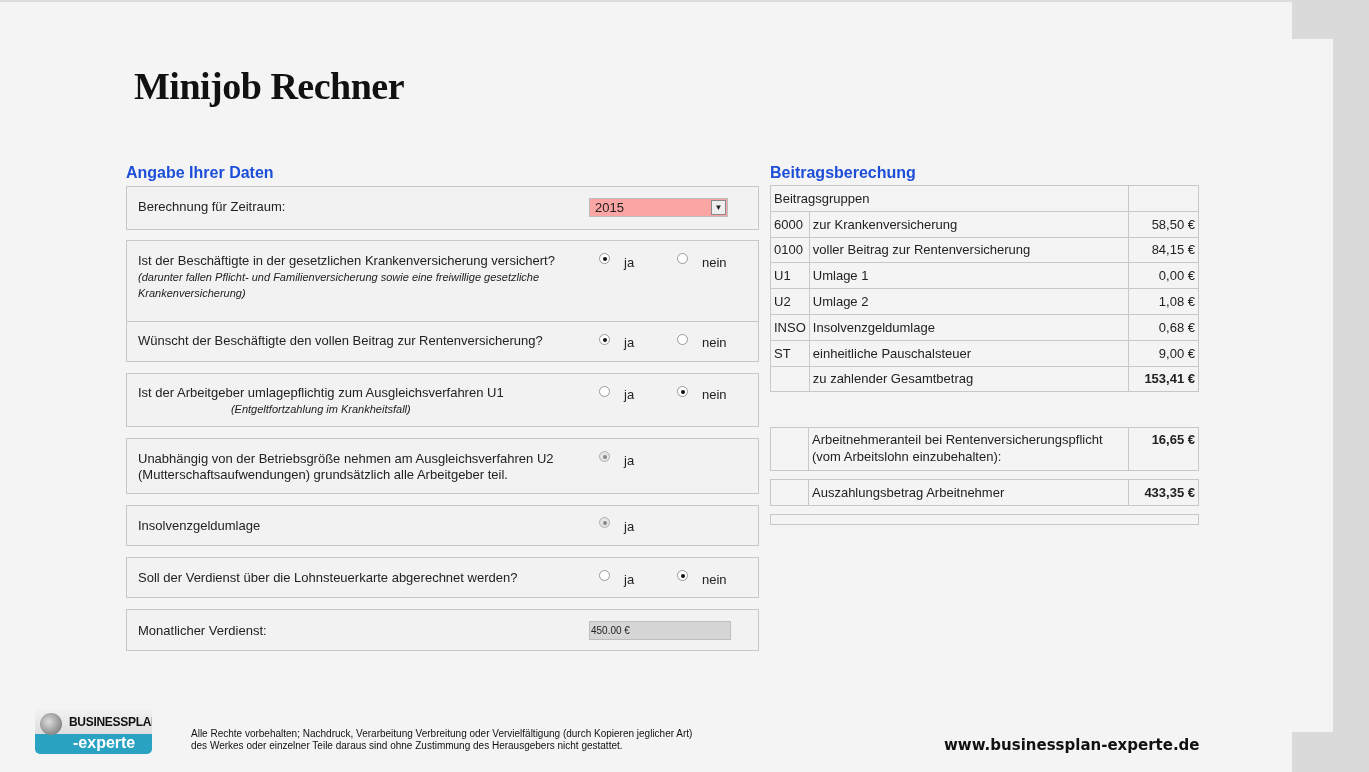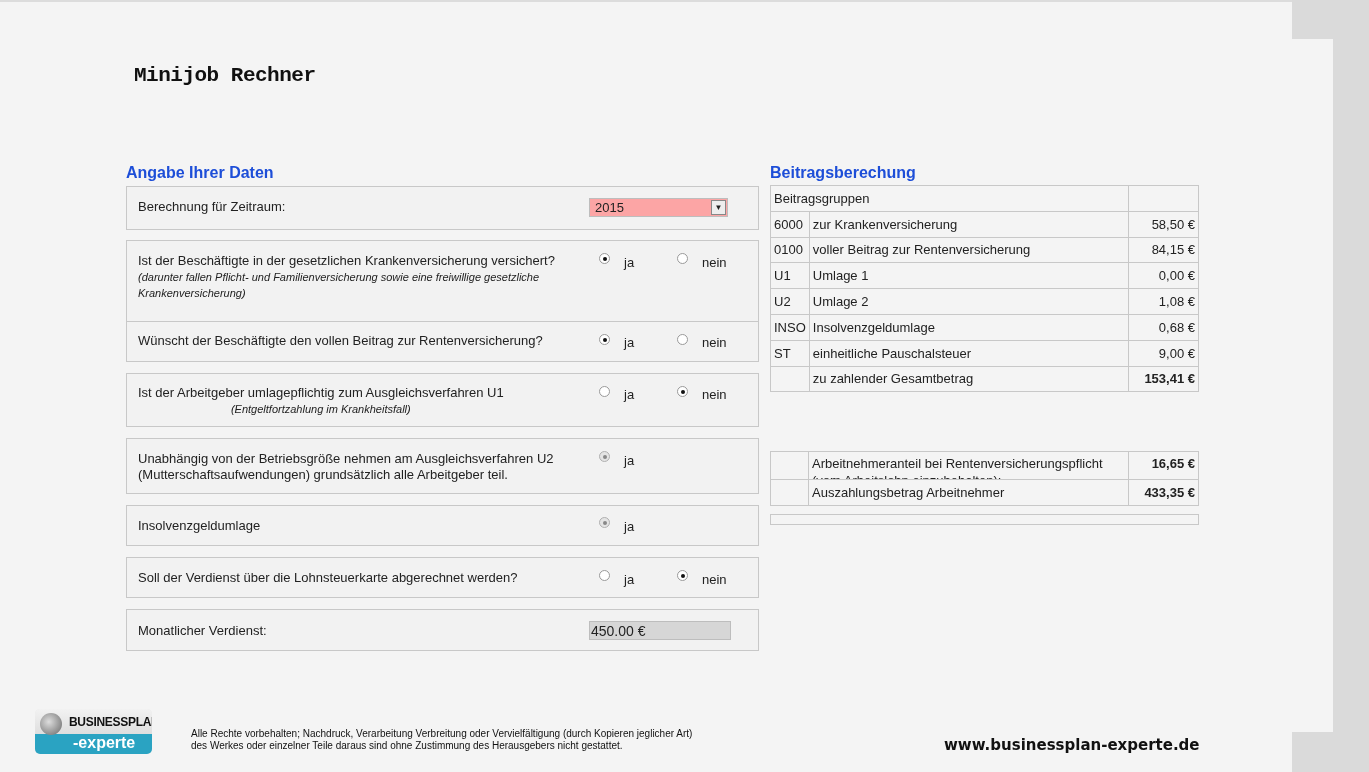--- a/index.html
+++ b/index.html
@@ -10,21 +10,21 @@
       color: #222;
       position: relative;
     }
     .slide-edge-top { position: absolute; left: 0; top: 0; width: 1369px; height: 2px; background: #dcdcdc; }
     .corner-top { position: absolute; left: 1292px; top: 0; width: 77px; height: 39px; background: #dadada; }
     .side-strip { position: absolute; left: 1333px; top: 39px; width: 36px; height: 733px; background: #dadada; }
     .corner-bottom { position: absolute; left: 1292px; top: 732px; width: 41px; height: 40px; background: #dadada; }
 
     .page-title {
       position: absolute; left: 134px; top: 64px;
-      font-family: Liberation Mono, monospace; font-weight: bold; font-size: 21px; color: #111;
+      font-family: Liberation Serif, serif; font-weight: bold; font-size: 38px; color: #111;
       letter-spacing: -0.5px;
     }
     .section-title {
       position: absolute; font-weight: bold; font-size: 16px; color: #1d4ed8;
     }
     .st-left { left: 126px; top: 164px; }
     .st-right { left: 770px; top: 164px; }
 
     .box {
       position: absolute; left: 126px; width: 633px;
@@ -51,34 +51,34 @@
       position: absolute; left: 462px; top: 11px; width: 139px; height: 19px;
       background: #fca5a5; border: 1px solid #bdbdbd; font-size: 13px;
       padding: 1px 5px;
     }
     .select .arrow {
       position: absolute; right: 1px; top: 1px; width: 15px; height: 15px;
       background: #eee; border: 1px solid #888; font-size: 8px; text-align: center; line-height: 13px;
     }
     .money-input {
       position: absolute; left: 462px; top: 11px; width: 142px; height: 19px;
-      background: #d6d6d6; border: 1px solid #bdbdbd; font-size: 14px; padding: 1px 1px;
+      background: #d6d6d6; border: 1px solid #bdbdbd; font-size: 10px; padding: 1px 1px;
       font-family: "Liberation Sans", sans-serif; color: #222;
     }
 
     table.calc {
       position: absolute; left: 770px; border-collapse: collapse; width: 429px;
       font-size: 13px; color: #222; background: #f4f4f4;
     }
     table.calc td { border: 1px solid #c8c8c8; padding: 0 3px; height: 25.8px; vertical-align: middle; }
     table.calc td.code { width: 38px; }
     table.calc td.amt { width: 70px; text-align: right; }
     table.calc td.bold { font-weight: bold; }
     .t1 { top: 185px; }
-    .t2 { top: 451px; border-radius: 18px; }
+    .t2 { top: 427px; border-radius: 18px; }
     .t2 td { height: 43px !important; vertical-align: top !important; padding-top: 3px !important; line-height: 17px; }
     .t3 { top: 479px; }
     .empty-bar { position: absolute; left: 770px; top: 514px; width: 429px; height: 11px; border: 1px solid #c8c8c8; }
 
     .logo {
       position: absolute; left: 35px; top: 709px; width: 117px; height: 45px;
       border-radius: 5px; overflow: hidden; background: #e8e8e8;
     }
     .logo .top { position: absolute; left: 0; top: 0; width: 117px; height: 25px; background: linear-gradient(#f2f2f2, #dedede); }
     .logo .bot { position: absolute; left: 0; top: 25px; width: 117px; height: 20px; background: #2aa3c2; }

